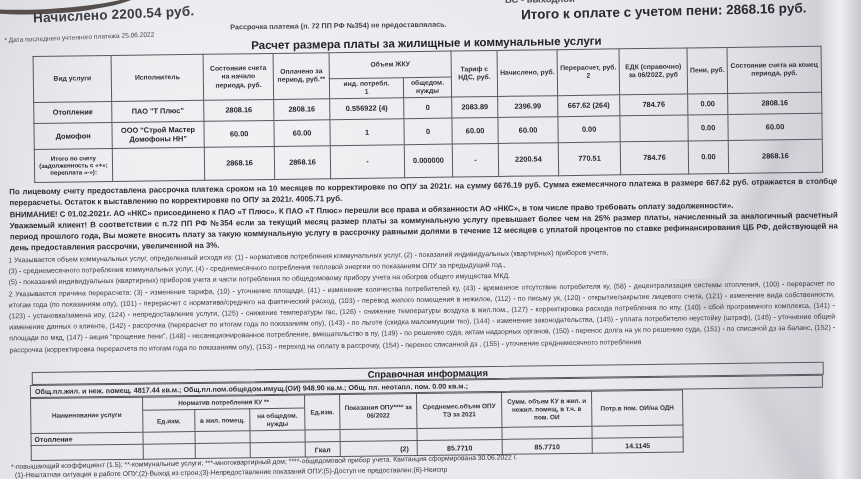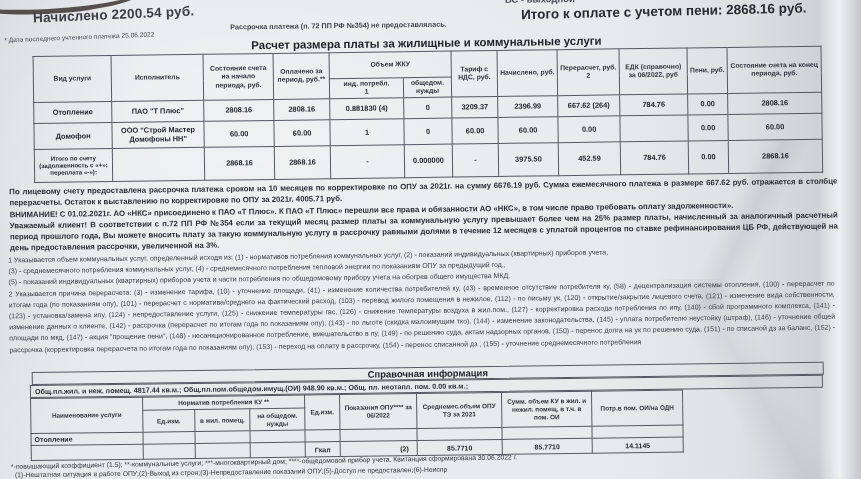--- a/index.html
+++ b/index.html
@@ -116,23 +116,23 @@
       <tr class="h2">
         <th class="pre">инд. потребл.
 1</th>
         <th>общедом. нужды</th>
       </tr>
       <tr class="r0">
         <td>Отопление</td>
         <td>ПАО "Т Плюс"</td>
         <td>2808.16</td>
         <td>2808.16</td>
-        <td>0.881830 (4)</td>
+        <td>0.556922 (4)</td>
         <td>0</td>
-        <td>3209.37</td>
+        <td>2083.89</td>
         <td>2396.99</td>
         <td>667.62 (264)</td>
         <td>784.76</td>
         <td>0.00</td>
         <td>2808.16</td>
       </tr>
       <tr class="r1">
         <td>Домофон</td>
         <td>ООО "Строй Мастер Домофоны НН"</td>
         <td>60.00</td>
@@ -147,22 +147,22 @@
         <td>60.00</td>
       </tr>
       <tr class="r2">
         <td class="small-label">Итого по счету (задолженность с «+»; переплата «-»):</td>
         <td></td>
         <td>2868.16</td>
         <td>2868.16</td>
         <td>-</td>
         <td>0.000000</td>
         <td>-</td>
-        <td>3975.50</td>
-        <td>452.59</td>
+        <td>2200.54</td>
+        <td>770.51</td>
         <td>784.76</td>
         <td>0.00</td>
         <td>2868.16</td>
       </tr>
     </tbody>
       </table>
 
     <div class="notes">
       <div>По лицевому счету предоставлена рассрочка платежа сроком на 10 месяцев по корректировке по ОПУ за 2021г. на сумму 6676.19 руб. Сумма ежемесячного платежа в размере 667.62 руб. отражается в столбце перерасчеты. Остаток к выставлению по корректировке по ОПУ за 2021г. 4005.71 руб.</div>
       <div>ВНИМАНИЕ! С 01.02.2021г. АО «НКС» присоединено к ПАО «Т Плюс». К ПАО «Т Плюс» перешли все права и обязанности АО «НКС», в том числе право требовать оплату задолженности».</div>

